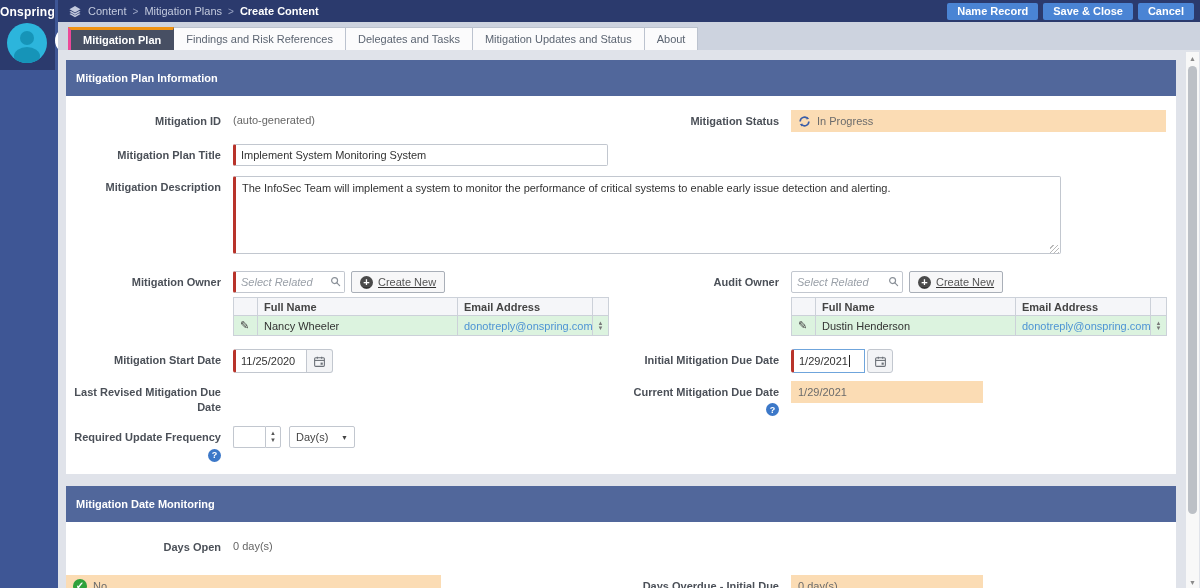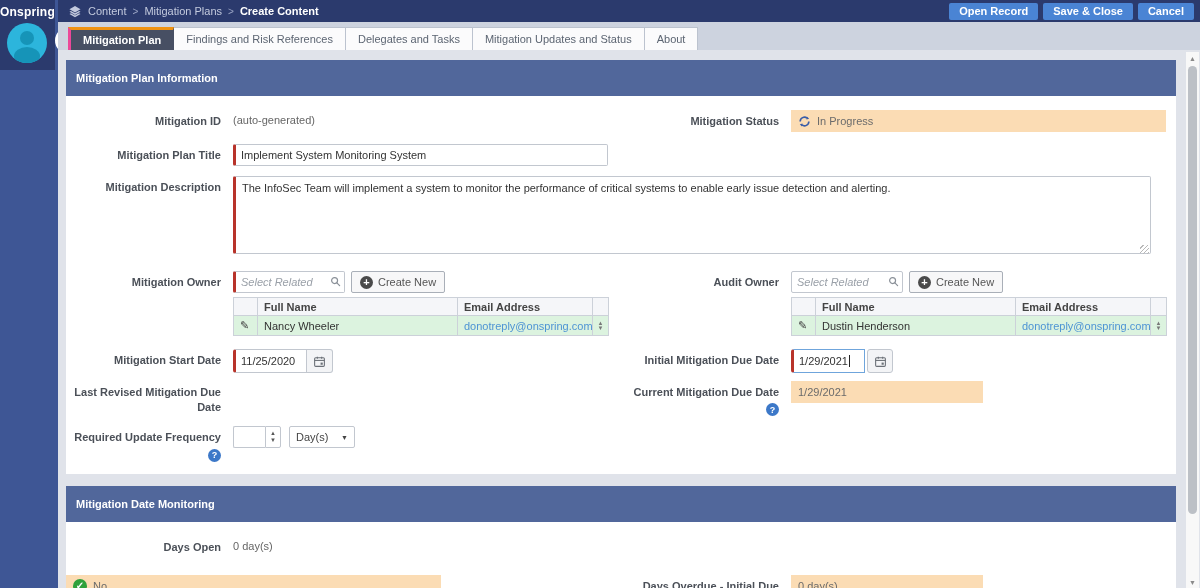--- a/index.html
+++ b/index.html
@@ -51,26 +51,26 @@
   .fcol.right { width:555px; }
   .flabel { width:167px; flex:0 0 167px; text-align:right; padding:4px 12px 0 0; font-weight:bold; color:#4b5058; line-height:1.35; }
   .fcol.right .flabel { width:170px; flex:0 0 170px; }
   .fvalue { padding-top:4px; color:#666; }
 
   .pill { width:375px; height:22px; background:#fbdcb4; display:flex; align-items:center; gap:6px; padding-left:7px; color:#555; }
   .pill.small { width:192px; }
   .pill .txt { color:#6b6b6b; }
 
   .text-input { height:22px; border:1px solid #c2c7cf; border-left:3px solid #b8332a; border-radius:2px; font-size:11px; padding:0 5px; color:#333; font-family:inherit; width:375px; }
-  textarea.desc { width:918px; height:78px; border:1px solid #c2c7cf; border-left:3px solid #b8332a; border-radius:2px; font:11px "Liberation Sans", sans-serif; padding:5px 6px; color:#333; resize:none; }
+  textarea.desc { width:828px; height:78px; border:1px solid #c2c7cf; border-left:3px solid #b8332a; border-radius:2px; font:11px "Liberation Sans", sans-serif; padding:5px 6px; color:#333; resize:none; }
   .resize-wrap { position:relative; }
   .resize-grip { position:absolute; right:2px; bottom:2px; width:9px; height:9px; background:repeating-linear-gradient(135deg, transparent 0 2px, #b9b9b9 2px 3px); cursor:se-resize; }
 
   .owner-block { display:flex; flex-direction:column; }
-  .owner-top { display:flex; gap:6px; margin-bottom:4px; align-items:center; }
+  .owner-top { display:flex; gap:6px; margin-bottom:4px; align-items:center;text-decoration:underline; }
   .sel-wrap { position:relative; }
   .sel-input { width:112px; height:22px; border:1px solid #c2c7cf; border-radius:2px; font-size:11px; font-style:italic; padding:0 18px 0 5px; color:#333; font-family:inherit; }
   .sel-input.req { border-left:3px solid #b8332a; }
   .sel-input::placeholder { color:#9aa0a8; font-style:italic; }
   .sel-mag { position:absolute; right:4px; top:5px; }
   .create-btn { height:22px; border:1px solid #a9afb8; border-radius:2px; background:#f7f7f8; display:flex; align-items:center; gap:5px; padding:0 8px; color:#555; cursor:pointer; font-family:inherit; font-size:11px; }
   .plus-circle { width:13px; height:13px; border-radius:50%; background:#4a4a4a; color:#fff; font-weight:bold; font-size:11px; line-height:13px; text-align:center; display:inline-block; }
 
   table.owner { border-collapse:collapse; width:375px; table-layout:fixed; }
   table.owner th, table.owner td { border:1px solid #ccd1d9; padding:0 6px; height:18px; text-align:left; font-size:11px; }
@@ -192,21 +192,21 @@
             <path d="M5 15.8 2.5 17.3 12 22.8 21.5 17.3 19 15.8 12 19.9z"></path>
           </svg>
       </span>
       <span class="crumb">Content</span>
       <span class="crumb-sep">&gt;</span>
       <span class="crumb">Mitigation Plans</span>
       <span class="crumb-sep">&gt;</span>
       <span class="crumb crumb-current">Create Content</span>
     </div>
     <div class="topbar-buttons">
-      <button class="tb-btn">Open Record</button>
+      <button class="tb-btn">Name Record</button>
       <button class="tb-btn">Save &amp; Close</button>
       <button class="tb-btn">Cancel</button>
     </div>
   </div>
 
   <div class="tabstrip">
     <div class="tab active">Mitigation Plan</div>
     <div class="tab">Findings and Risk References</div>
     <div class="tab">Delegates and Tasks</div>
     <div class="tab">Mitigation Updates and Status</div>

